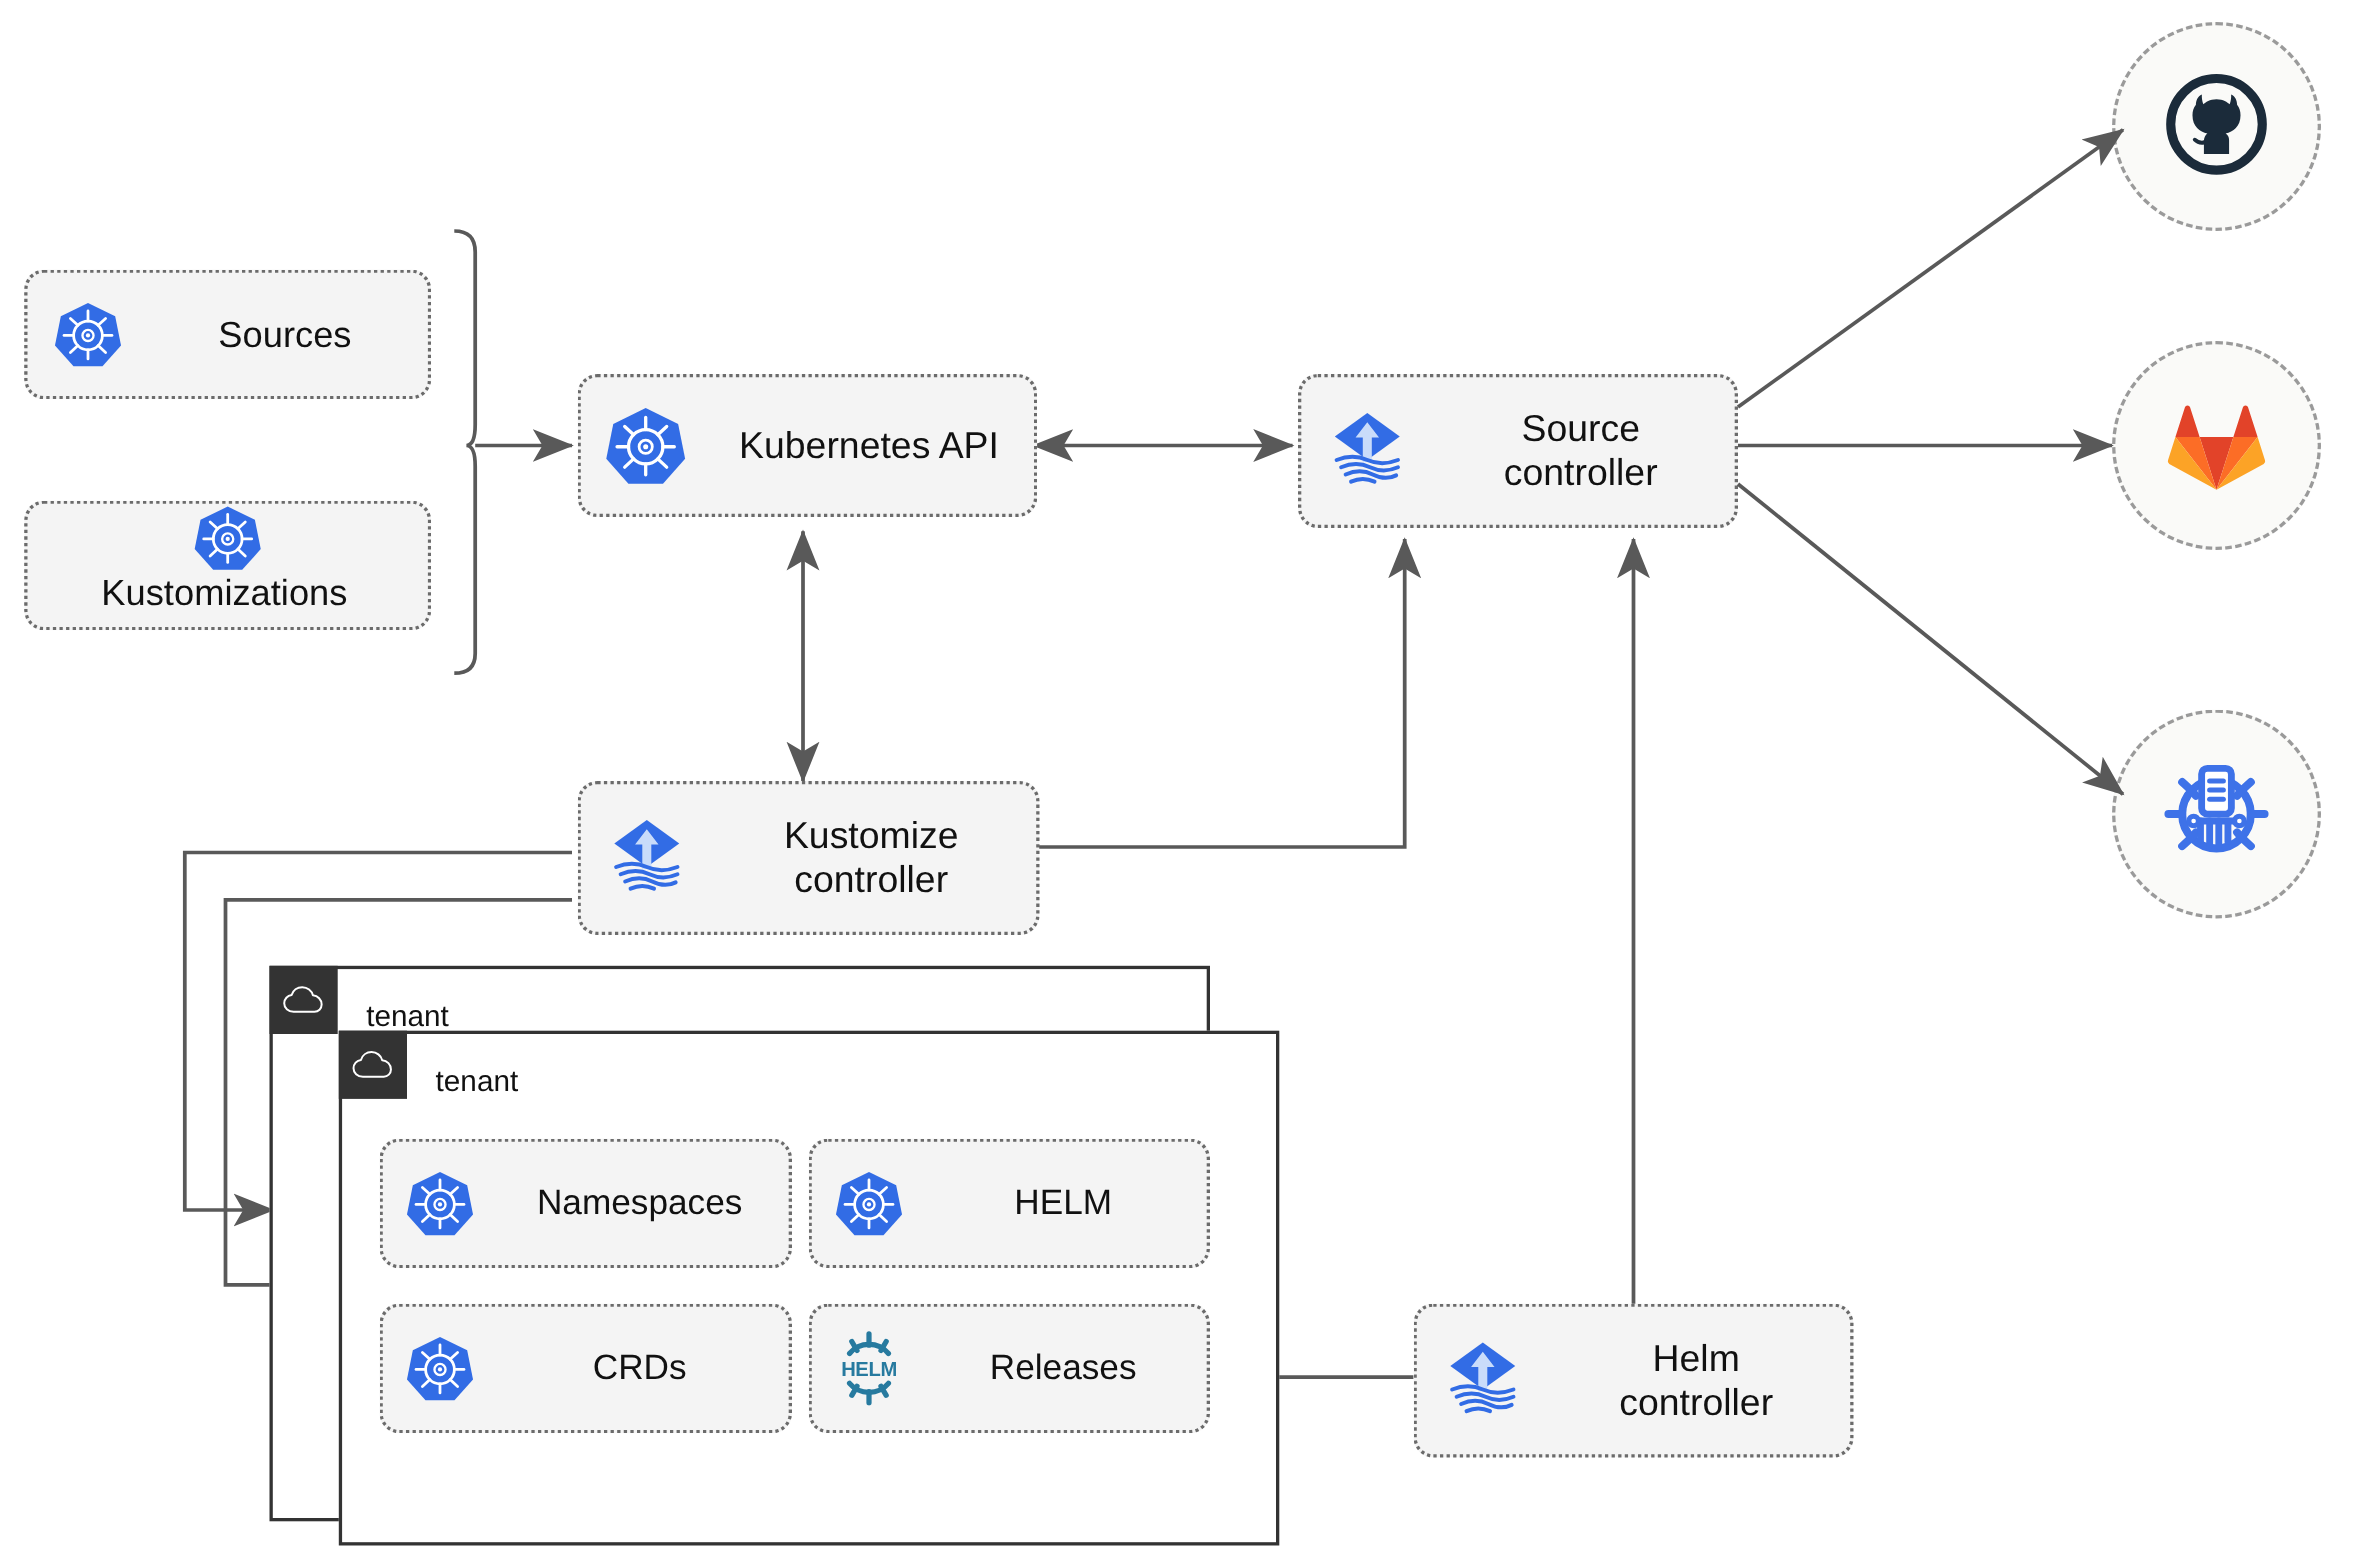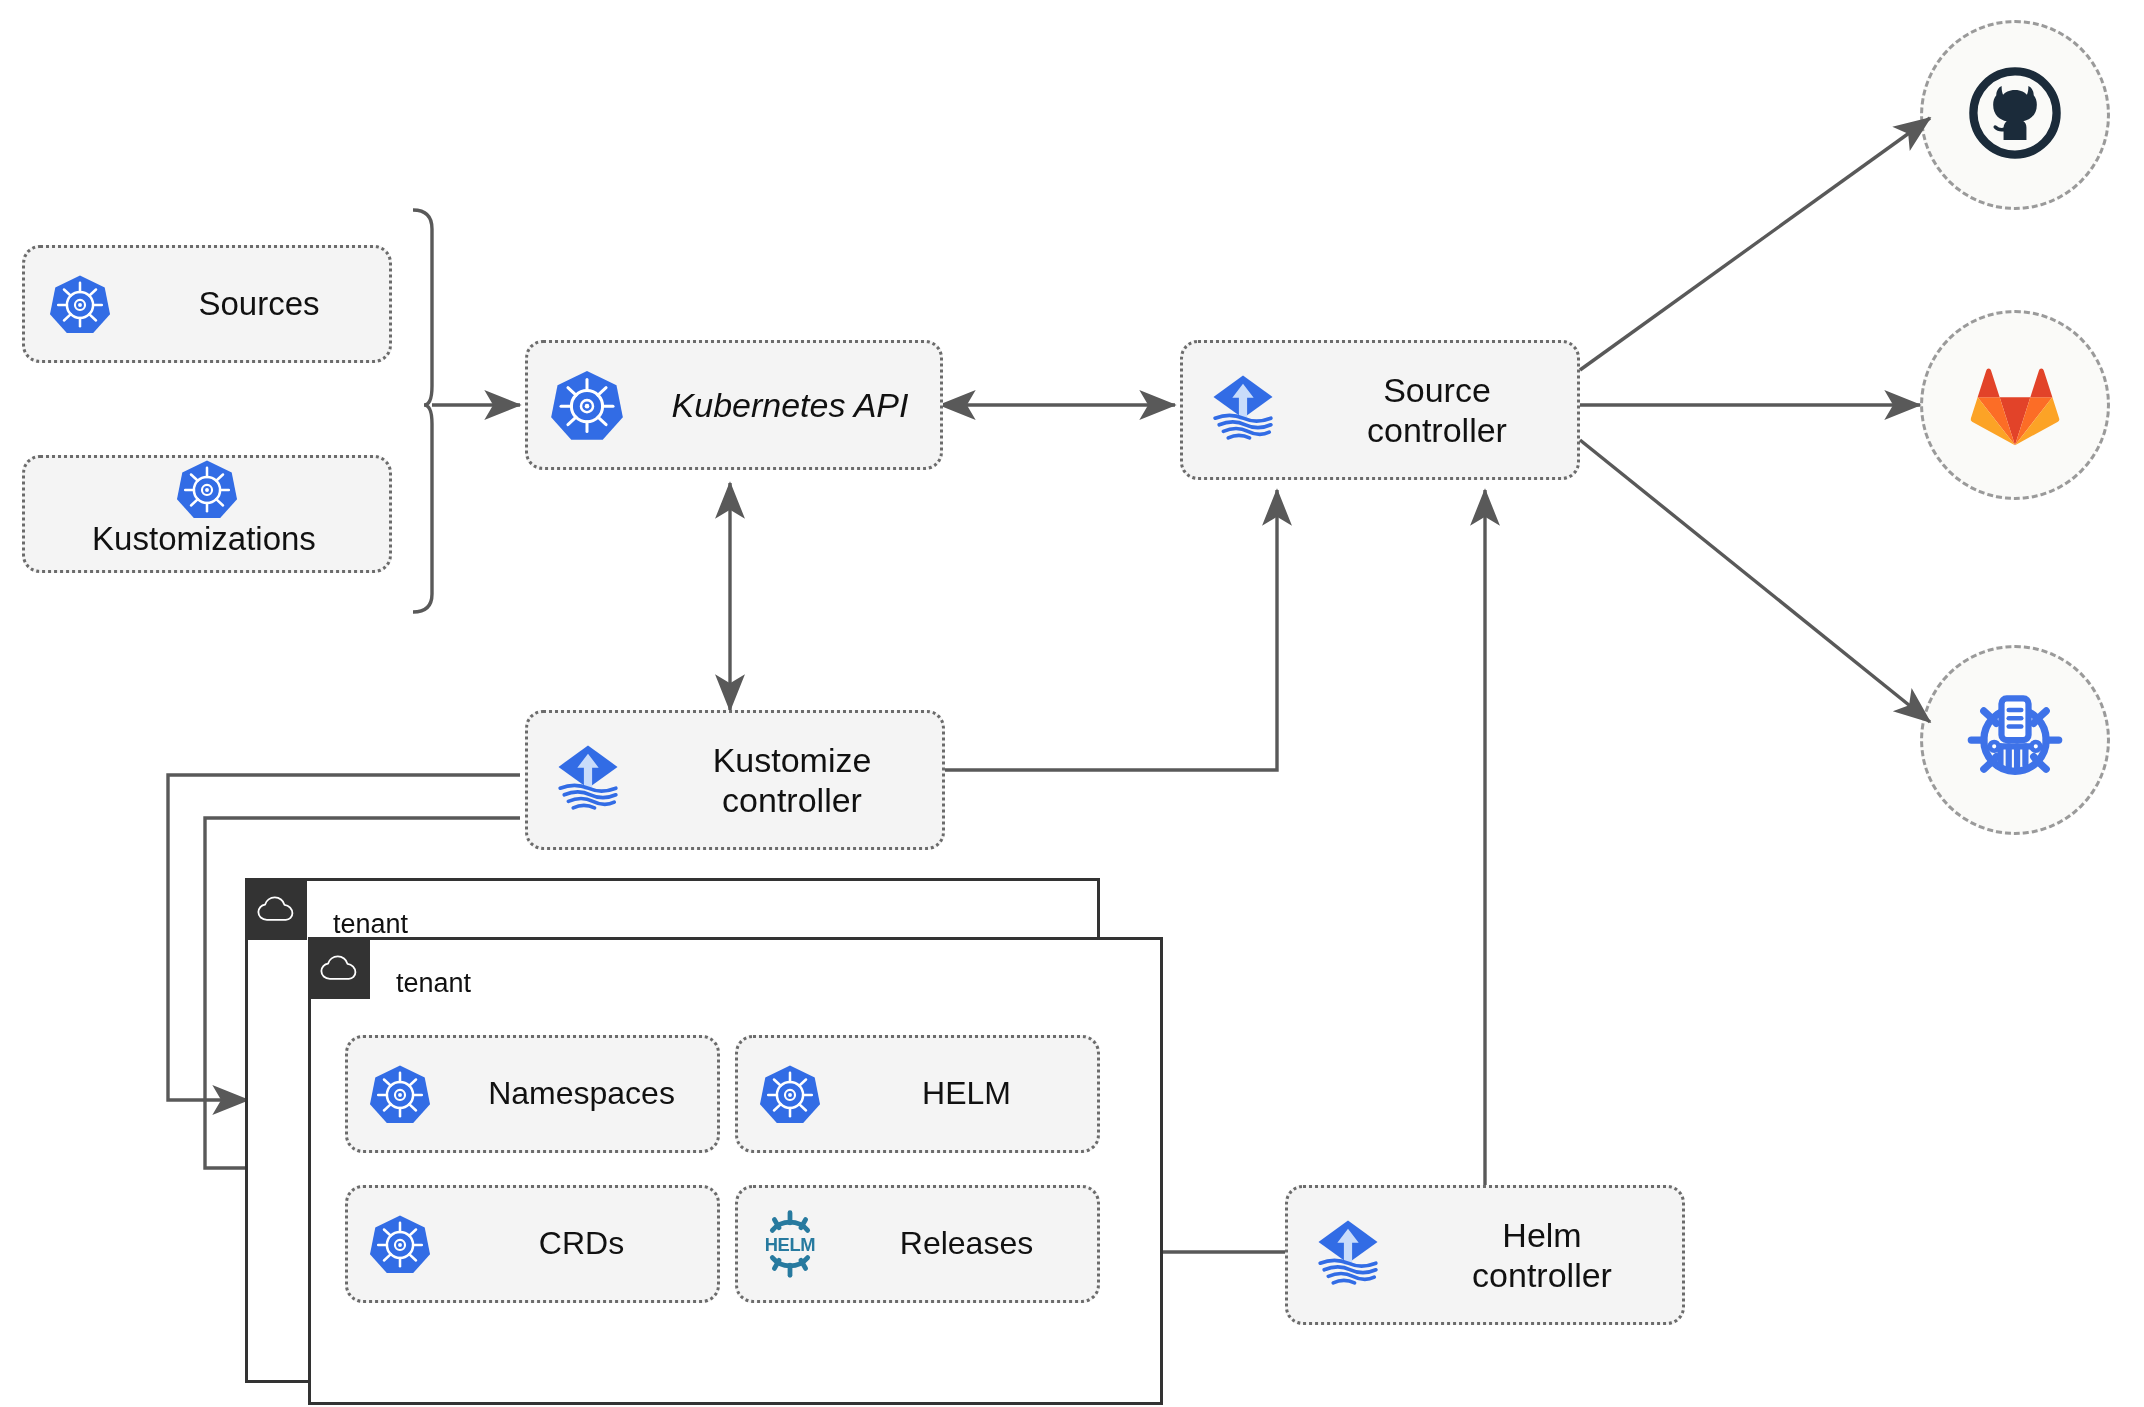--- a/index.html
+++ b/index.html
@@ -155,21 +155,21 @@
             <path d="M45.5 33 54.5 33"></path>
           <path d="M22.5 23.5 15.5 17"></path>
             <path d="M41.5 42.5 48.5 49"></path>
           <path d="M41.5 23.5 48.5 17"></path>
             <path d="M22.5 42.5 15.5 49"></path>
         </g>
         <circle cx="32" cy="33" r="5.2" fill="none" stroke="#fff" stroke-width="2.2"></circle>
         <circle cx="32" cy="33" r="2" fill="#fff"></circle>
       </svg>
     </span>
-    <span class="lbl" style="font-size:34px;font-style:italic;">Kubernetes API</span>
+    <span class="lbl" style="font-size:34px;">Kubernetes API</span>
   </div>
 
   <div class="node" style="left:1180px;top:340px;width:400px;height:140px;">
     <span class="ico" style="width:120px;">
       <svg width="82" height="82" viewBox="0 0 100 100">
         <path d="M50 8 L86 34 L50 60 L14 34 Z" fill="#326CE5"></path>
         <path d="M50 18 L63 35 L55 35 L55 62 L45 62 L45 35 L37 35 Z" fill="#C9DCFA"></path>
         <g stroke="#326CE5" stroke-width="4.4" fill="none" stroke-linecap="round">
           <path d="M16 60 Q34 53 50 60 Q66 67 84 60"></path>
           <path d="M21 68 Q38 61 53 68 Q68 75 84 68"></path>

